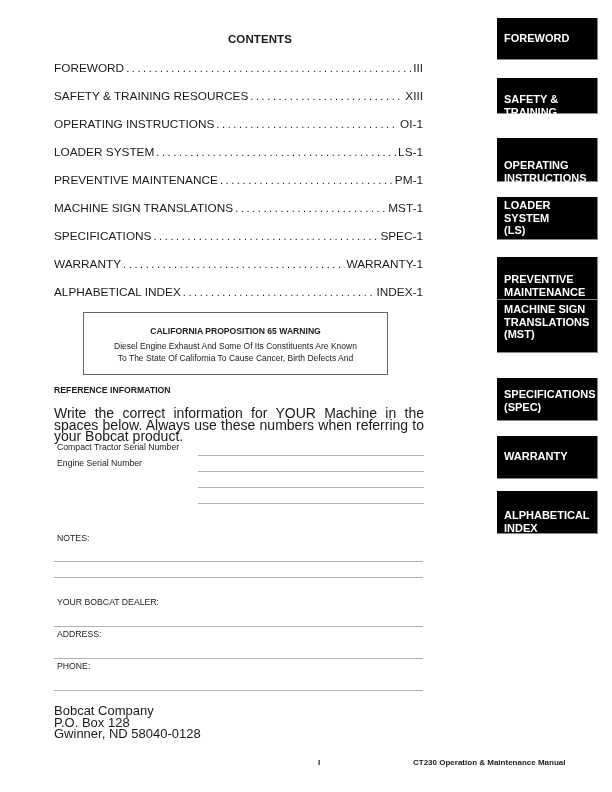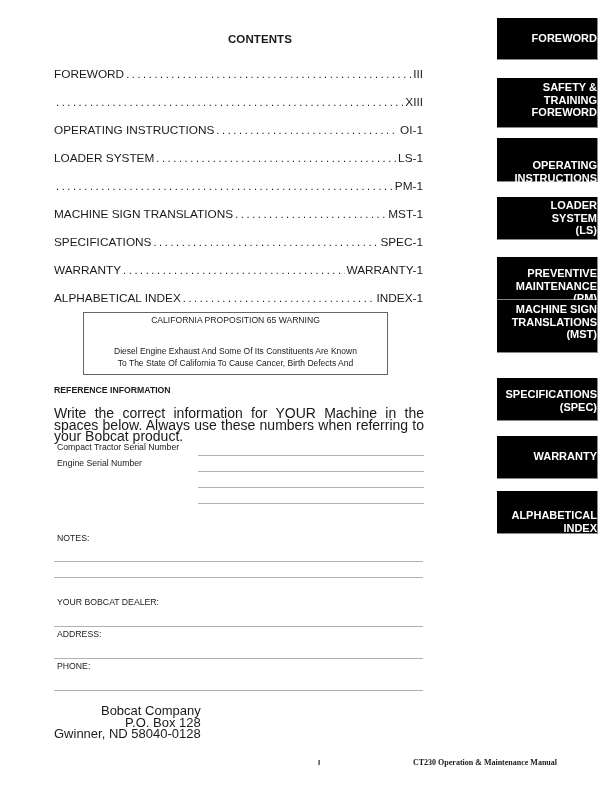--- a/index.html
+++ b/index.html
@@ -1,83 +1,85 @@
 <!DOCTYPE html>
 <html><head>
 <meta charset="utf-8">
 <style>
   html, body { margin: 0; padding: 0; background: #ffffff; }
   body {
     width: 612px; height: 792px; position: relative; overflow: hidden;
     font-family: "Liberation Sans", sans-serif; color: #1a1a1a;
   }
-  .abs { position: absolute; text-align: right; }
+  .abs { position: absolute; }
   .contents-title {
     left: 0; width: 476px; top: 33px; text-align: center;
     font-weight: bold; font-size: 11.5px; letter-spacing: 0.1px; margin-left: 22px;
   }
   .toc-row {
     left: 54px; width: 369px; height: 14px;
     display: flex; align-items: baseline; font-size: 11.8px; white-space: nowrap;
   }
   .toc-row .lbl { flex: 0 0 auto; }
   .toc-row .dots {
     flex: 1 1 auto; overflow: hidden; margin: 0 2px;
     letter-spacing: 2.6px; font-size: 11px;
   }
-  .toc-row .pg { flex: 0 0 auto; margin-top: 6px; }
+  .toc-row .pg { flex: 0 0 auto; }
 
   .p65 {
     left: 83px; top: 312px; width: 305px; height: 63px;
     border: 1px solid #666; text-align: center; box-sizing: border-box;
   }
-  .p65 .ttl { font-weight: normal; font-size: 8.6px; margin-top: 2px; }
-  .p65 .body { font-size: 8.5px; line-height: 12px; margin-top: 20px; padding: 0 4px; }
+  .p65 .ttl { font-weight: bold; font-size: 8.6px; margin-top: 13px; }
+  .p65 .body { font-size: 8.5px; line-height: 12px; margin-top: 4px; padding: 0 4px; }
 
   .ref-title { left: 54px; top: 385px; font-weight: bold; font-size: 8.7px; }
   .ref-desc { left: 54px; top: 408px; width: 370px; font-size: 14px; line-height: 11.5px; text-align: justify; }
   .lbl-small { font-size: 8.7px; }
   .hline { height: 0; border-top: 1.5px solid #b0b0b0; }
 
   .footer-addr { left: 54px; top: 705px; font-size: 13px; line-height: 11.5px; }
   .page-num { left: 318px; top: 758px; font-size: 8px; font-weight: bold; }
-  .manual-title { left: 413px; top: 758px; font-size: 8px; font-weight: bold; font-family: Liberation Serif, serif; }
+  .manual-title { left: 413px; top: 758px; font-size: 8px; font-weight: bold; }
 
   .tab {
     left: 497px; width: 101px; background: #000; color: #fff;
     font-weight: bold; font-size: 11px; line-height: 12.5px;
     box-sizing: border-box; padding: 5px 0 0 7px;
     border-right: 1px solid #888; border-bottom: 1px solid #888;
   }
 </style>
 </head>
 <body>
 
 <div class="abs contents-title">CONTENTS</div>
 
 <div class="abs toc-row" style="top:61px">
   <span class="lbl">FOREWORD</span>
   <span class="dots">........................................................................................................</span>
   <span class="pg">III</span>
 </div>
 <div class="abs toc-row" style="top:89px">
+  <span class="lbl">SAFETY &amp; TRAINING RESOURCES</span>
   <span class="dots">........................................................................................................</span>
   <span class="pg">XIII</span>
 </div>
 <div class="abs toc-row" style="top:117px">
   <span class="lbl">OPERATING INSTRUCTIONS</span>
   <span class="dots">........................................................................................................</span>
   <span class="pg">OI-1</span>
 </div>
 <div class="abs toc-row" style="top:145px">
   <span class="lbl">LOADER SYSTEM</span>
   <span class="dots">........................................................................................................</span>
   <span class="pg">LS-1</span>
 </div>
 <div class="abs toc-row" style="top:173px">
+  <span class="lbl">PREVENTIVE MAINTENANCE</span>
   <span class="dots">........................................................................................................</span>
   <span class="pg">PM-1</span>
 </div>
 <div class="abs toc-row" style="top:201px">
   <span class="lbl">MACHINE SIGN TRANSLATIONS</span>
   <span class="dots">........................................................................................................</span>
   <span class="pg">MST-1</span>
 </div>
 <div class="abs toc-row" style="top:229px">
   <span class="lbl">SPECIFICATIONS</span>
@@ -132,36 +134,36 @@
   <div>P.O. Box 128</div>
   <div>Gwinner, ND 58040-0128</div>
 </div>
 
 <div class="abs page-num">I</div>
 <div class="abs manual-title">CT230 Operation &amp; Maintenance Manual</div>
 
 <div class="abs tab" style="top:18px;height:42px;padding-top:14px">
   <div>FOREWORD</div>
 </div>
-<div class="abs tab" style="top:78px;height:50px;padding-top:3px">
+<div class="abs tab" style="top:78px;height:36px;padding-top:15px">
   <div>SAFETY &amp;</div>
   <div>TRAINING</div>
   <div>FOREWORD</div>
 </div>
 <div class="abs tab" style="top:138px;height:44px;padding-top:21px">
   <div>OPERATING</div>
   <div>INSTRUCTIONS</div>
   <div>(OI)</div>
 </div>
 <div class="abs tab" style="top:197px;height:43px;padding-top:2px">
   <div>LOADER</div>
   <div>SYSTEM</div>
   <div>(LS)</div>
 </div>
-<div class="abs tab" style="top:257px;height:43px;padding-top:10px">
+<div class="abs tab" style="top:257px;height:43px;padding-top:16px">
   <div>PREVENTIVE</div>
   <div>MAINTENANCE</div>
   <div>(PM)</div>
 </div>
 <div class="abs tab" style="top:300px;height:53px;padding-top:3px">
   <div>MACHINE SIGN</div>
   <div>TRANSLATIONS</div>
   <div>(MST)</div>
 </div>
 <div class="abs tab" style="top:378px;height:43px;padding-top:10px">

